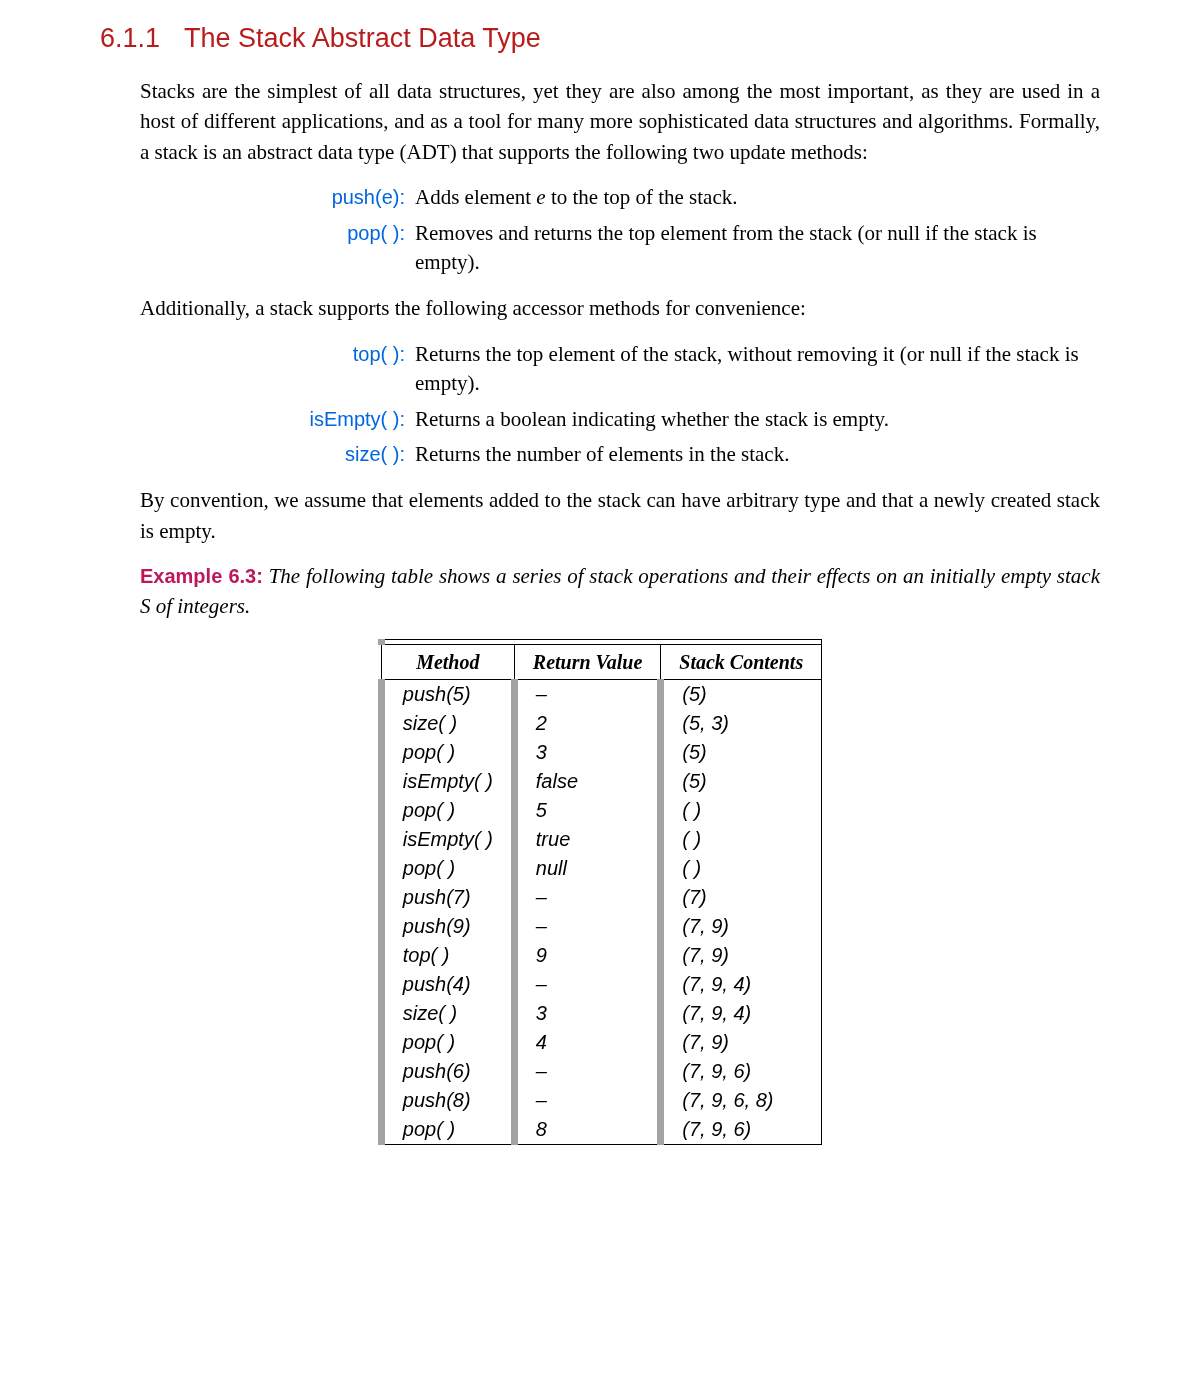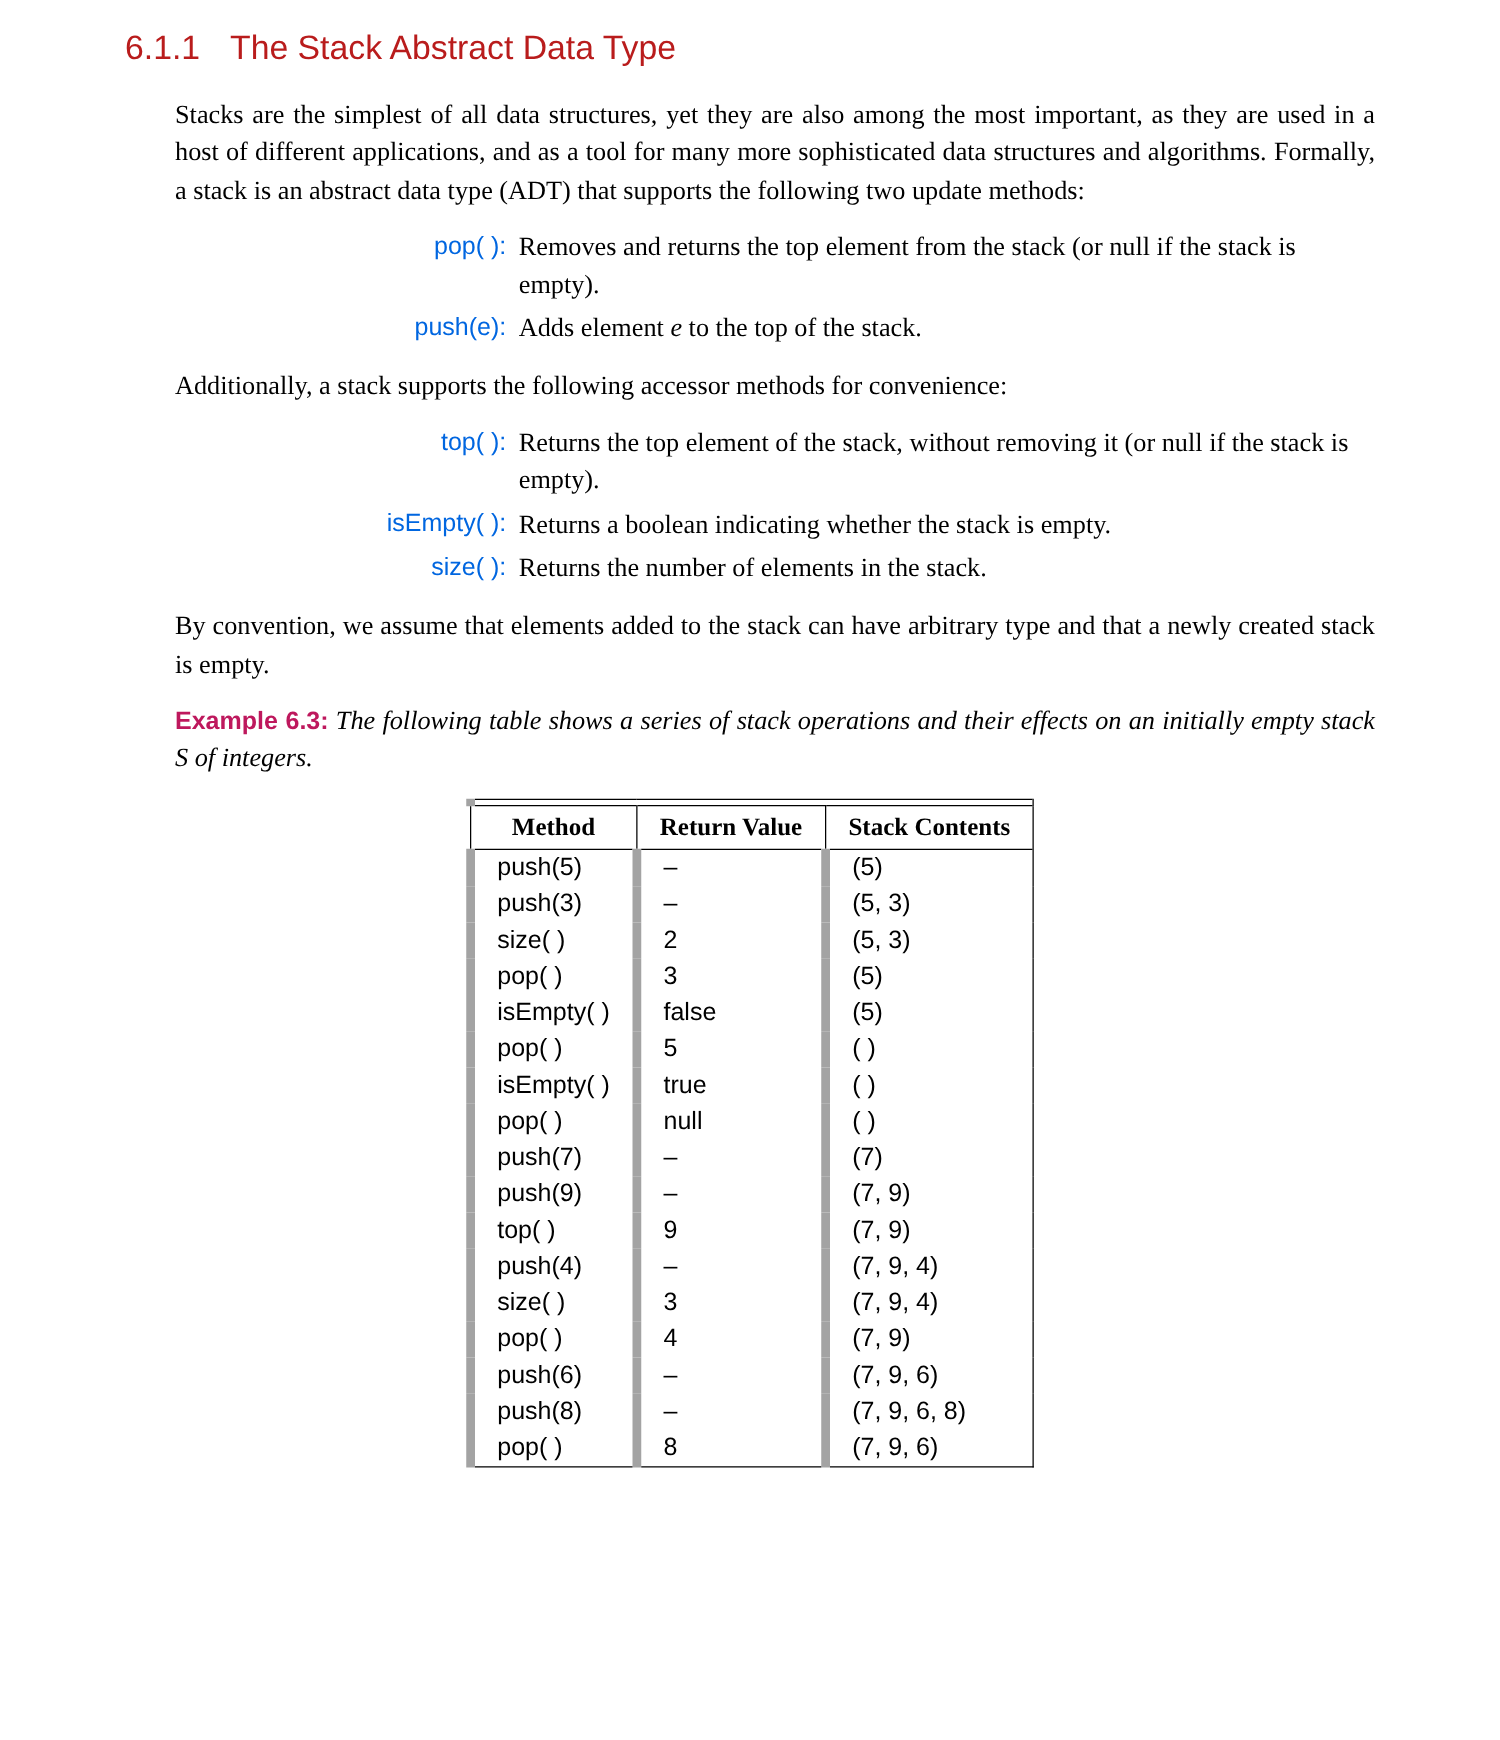--- a/index.html
+++ b/index.html
@@ -75,20 +75,21 @@
     table.stack-table td {
       text-align: left;
       padding: 1px 18px;
       border-left: 7px solid #a3a3a3;
       border-right: 1px solid #000;
       font-family: "Trebuchet MS", "Segoe UI", Arial, sans-serif;
       line-height: 1.35;
     }
     table.stack-table {
       border-top: 1px solid #000;
+      font-style: italic;
     }
     .double-top {
       border-bottom: 1px solid #000;
       height: 2px;
     }
     .double-top td {
        padding: 0; height: 2px; line-height: 2px;
     }
     table.stack-table tbody tr:last-child td {
       border-bottom: 1px solid #000;
@@ -98,26 +99,26 @@
 <body>
 
 <div class="section-heading">
   <span class="section-number">6.1.1</span><span>The Stack Abstract Data Type</span>
 </div>
 
 <p class="body-text">Stacks are the simplest of all data structures, yet they are also among the most important, as they are used in a host of different applications, and as a tool for many more sophisticated data structures and algorithms. Formally, a stack is an abstract data type (ADT) that supports the following two update methods:</p>
 
 <div class="method-block" id="update-methods">
     <div class="method-row">
+      <div class="method-name">push(e):</div>
+      <div class="method-desc">Adds element <span class="italic-e">e</span> to the top of the stack.</div>
+    </div>
+    <div class="method-row">
       <div class="method-name">pop( ):</div>
       <div class="method-desc">Removes and returns the top element from the stack (or null if the stack is empty).</div>
-    </div>
-    <div class="method-row">
-      <div class="method-name">push(e):</div>
-      <div class="method-desc">Adds element <span class="italic-e">e</span> to the top of the stack.</div>
     </div>
   </div>
 
 <p class="body-text">Additionally, a stack supports the following accessor methods for convenience:</p>
 
 <div class="method-block" id="accessor-methods">
     <div class="method-row">
       <div class="method-name">top( ):</div>
       <div class="method-desc">Returns the top element of the stack, without removing it (or null if the stack is empty).</div>
     </div>
@@ -147,25 +148,20 @@
         <th>Method</th>
         <th>Return Value</th>
         <th>Stack Contents</th>
       </tr>
       <tr>
         <td>push(5)</td>
         <td>–</td>
         <td>(5)</td>
       </tr>
       <tr>
-        <td>push(3)</td>
-        <td>–</td>
-        <td>(5, 3)</td>
-      </tr>
-      <tr>
         <td>size( )</td>
         <td>2</td>
         <td>(5, 3)</td>
       </tr>
       <tr>
         <td>pop( )</td>
         <td>3</td>
         <td>(5)</td>
       </tr>
       <tr>

